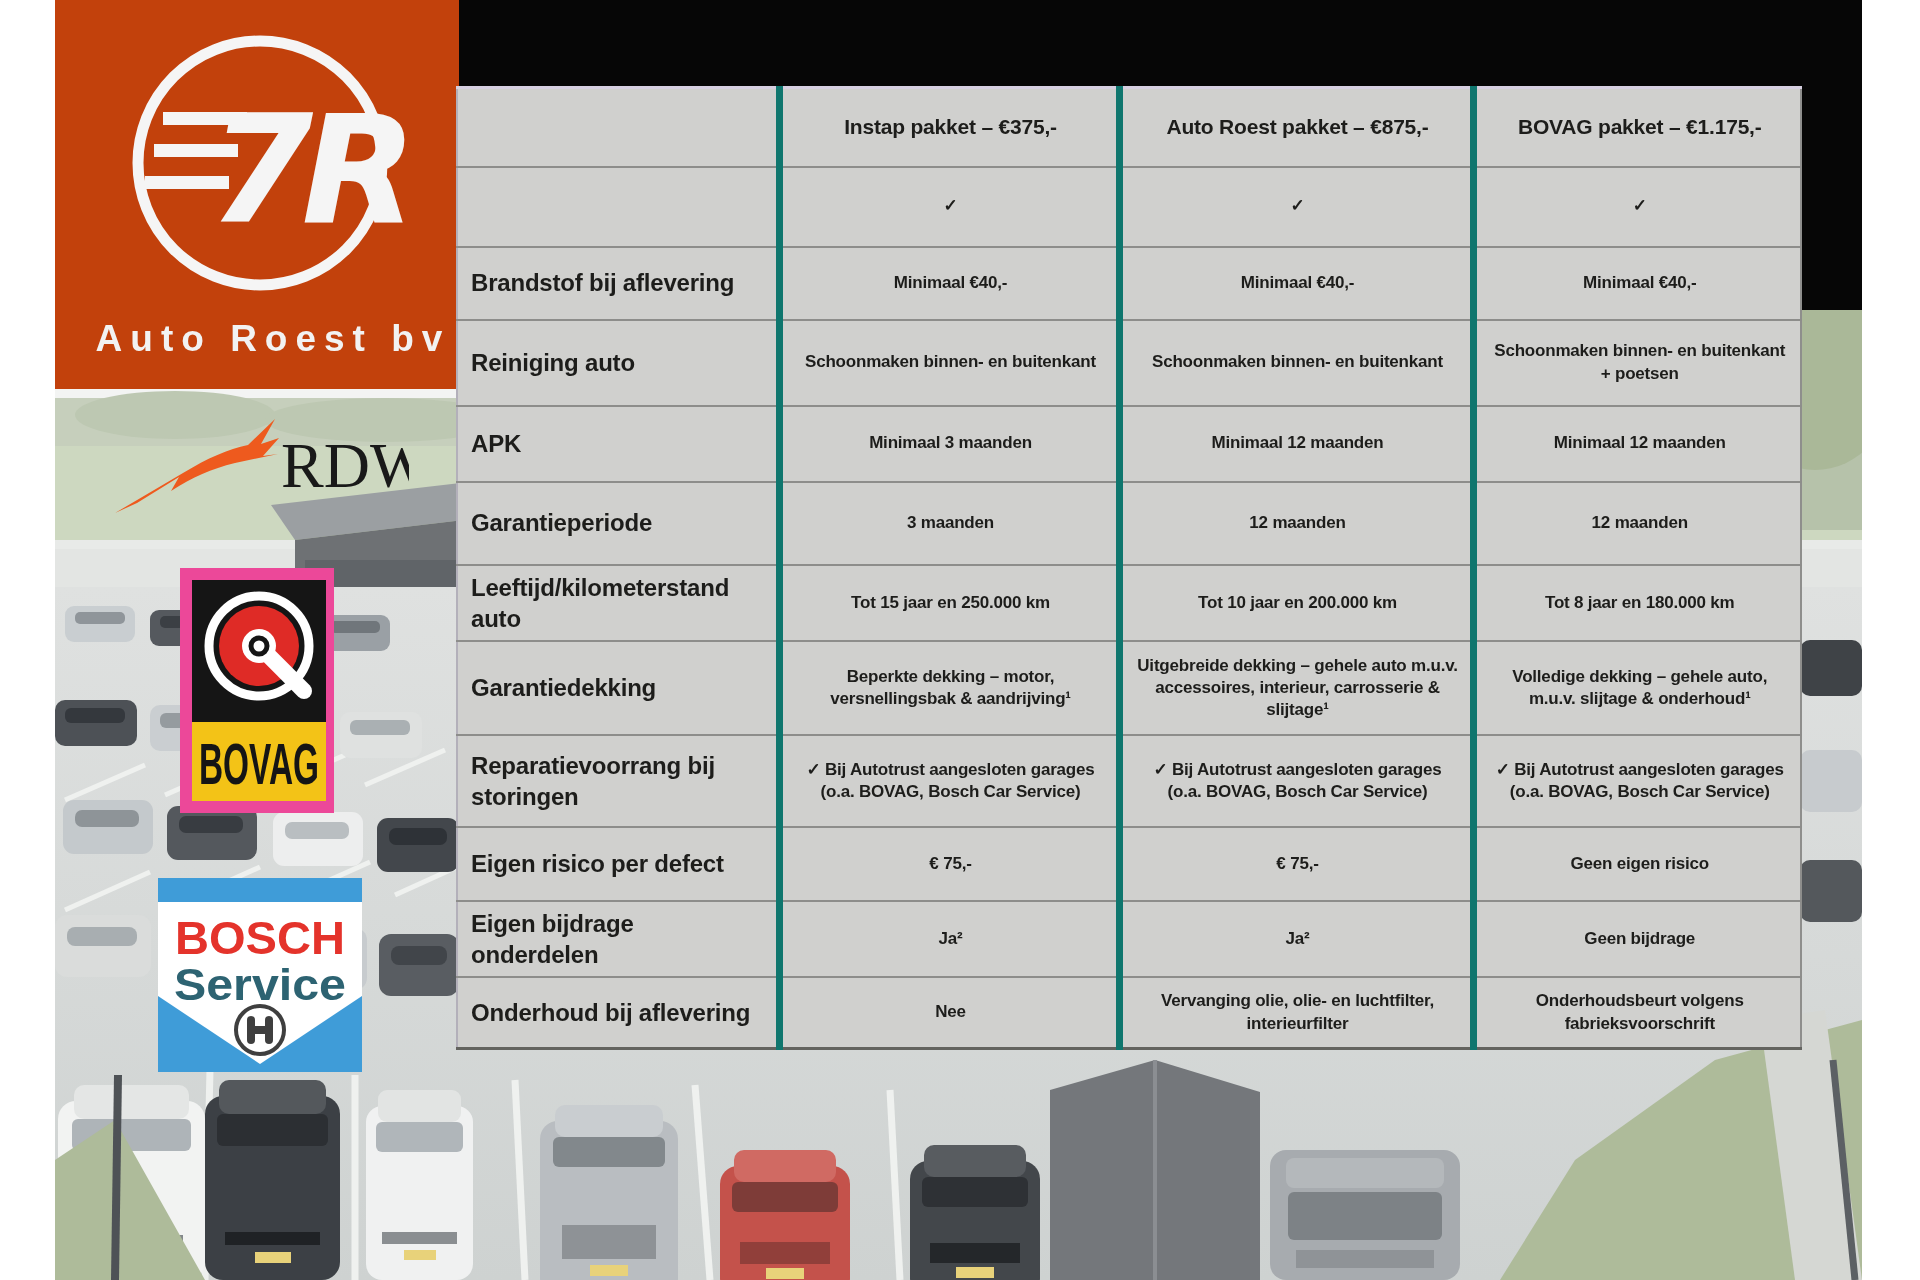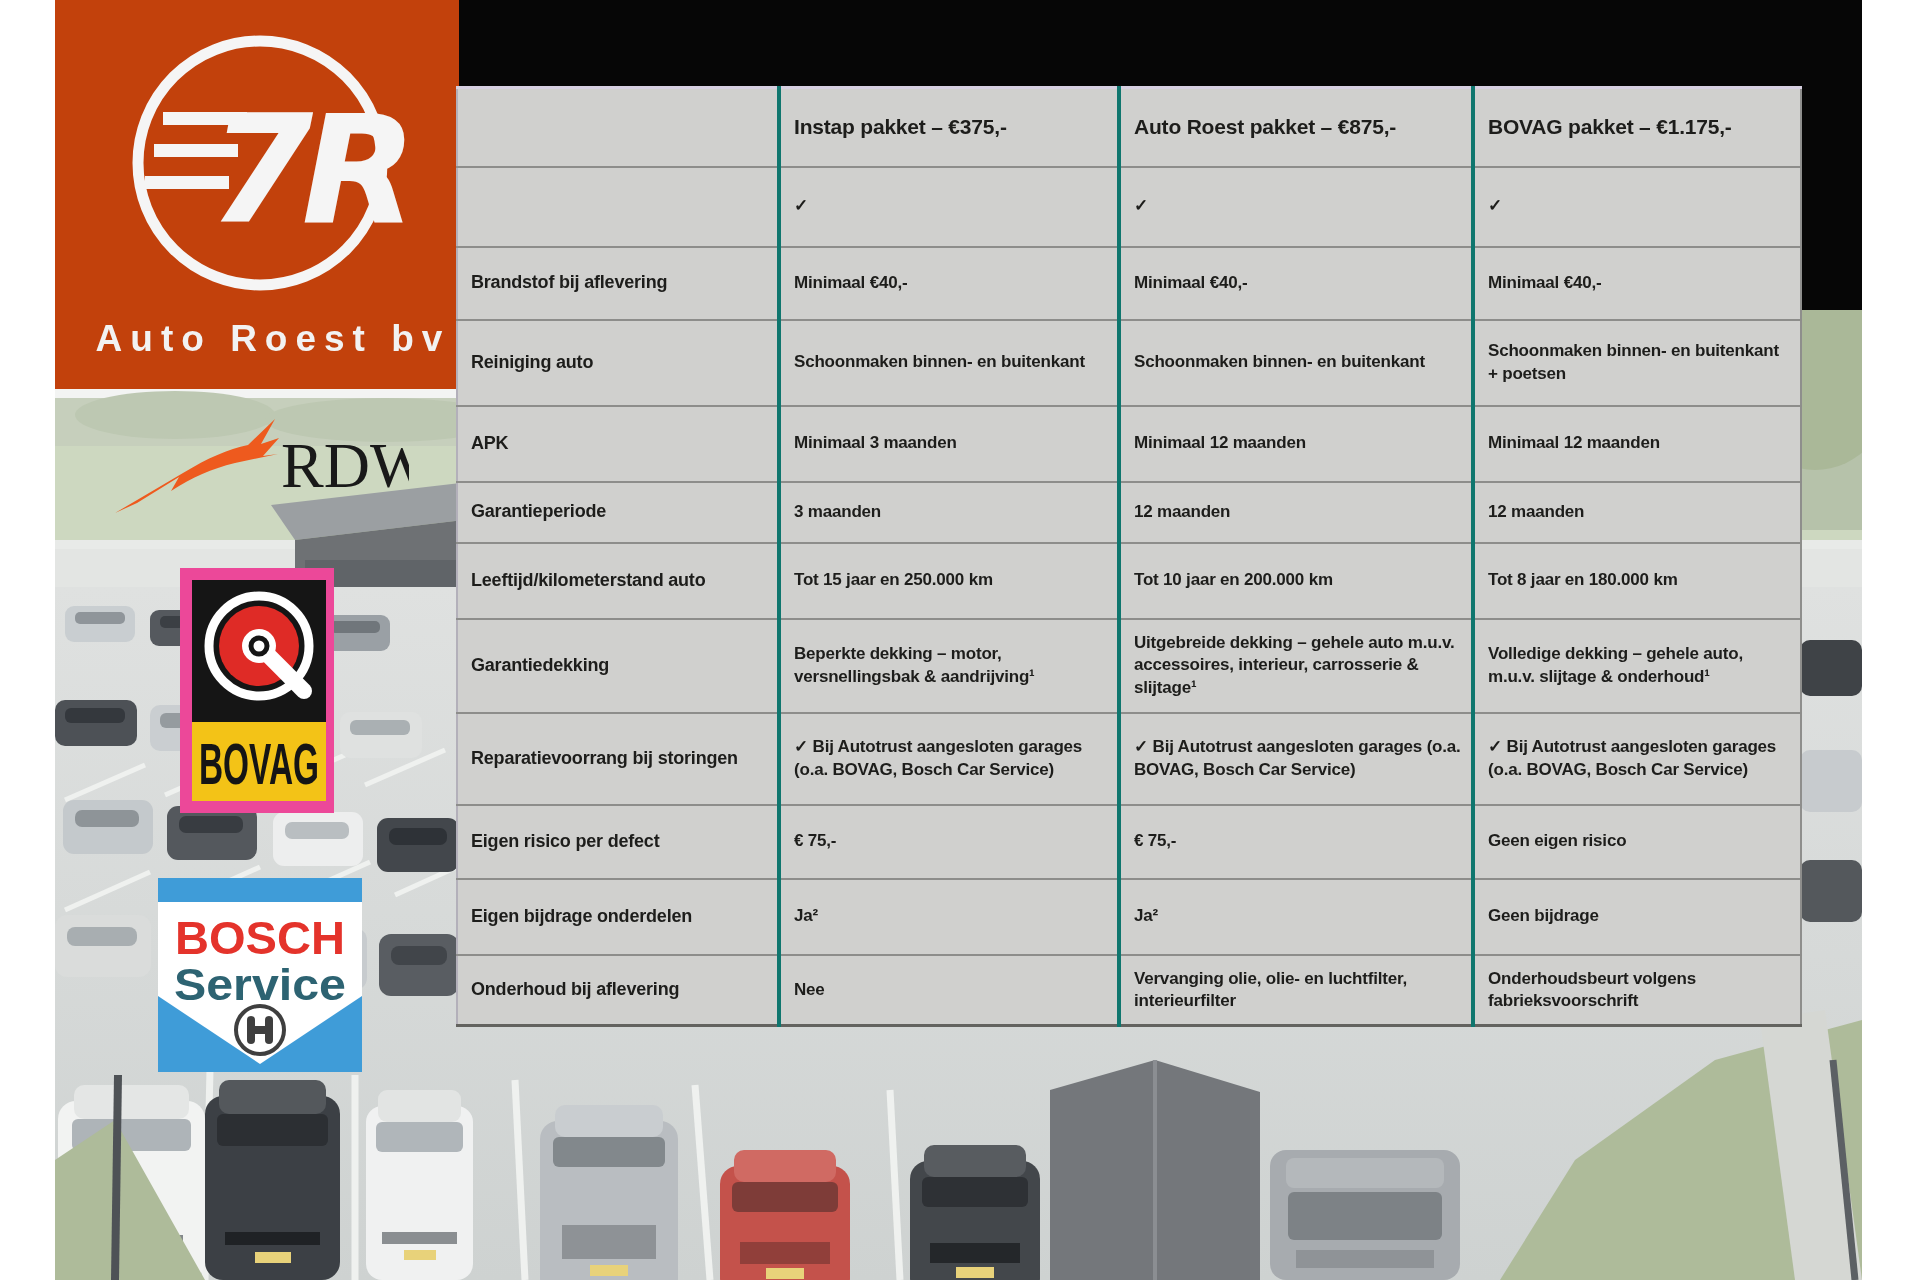--- a/index.html
+++ b/index.html
@@ -17,22 +17,22 @@
 
   
   table.pkg{position:absolute;left:456px;top:86px;width:1344px;table-layout:fixed;
             border-collapse:collapse;background:#d0d0ce;
             border-top:3px solid #d6cfe0;border-left:2px solid #b3b0ba;
             border-right:2px solid #8e8e8c;border-bottom:3px solid #63635f;}
   table.pkg th,table.pkg td{border-bottom:2px solid #8d8d8b;vertical-align:middle;
             color:#1d1d1b;text-align:left;letter-spacing:-0.2px;overflow:hidden;}
   table.pkg th{font-size:21px;font-weight:bold;padding:8px 10px 8px 13px;}
   table.pkg td{font-size:17px;font-weight:bold;line-height:1.3;padding:6px 10px 6px 13px;}
-  table.pkg td.lbl{font-size:18px;margin-top:39px;}
-  table.pkg th.val,table.pkg td.val{border-left:4px solid #0f766e;}
+  table.pkg td.lbl{font-size:24px;margin-top:39px;}
+  table.pkg th.val,table.pkg td.val{border-left:7px solid #0f766e;text-align:center;}
 
   
   .rdw{position:absolute;left:113px;top:413px;width:296px;height:108px;}
   .bovag{position:absolute;left:180px;top:568px;width:154px;height:245px;background:#ec4899;}
   .bovag svg{position:absolute;left:12px;top:12px;}
   .bosch{position:absolute;left:158px;top:878px;width:204px;height:194px;}
 </style>
 </head>
 <body>
 
@@ -261,21 +261,21 @@
         <td class="val">Schoonmaken binnen- en buitenkant</td>
         <td class="val">Schoonmaken binnen- en buitenkant</td>
         <td class="val">Schoonmaken binnen- en buitenkant + poetsen</td>
       </tr>
       <tr style="height:76px">
         <td class="lbl">APK</td>
         <td class="val">Minimaal 3 maanden</td>
         <td class="val">Minimaal 12 maanden</td>
         <td class="val">Minimaal 12 maanden</td>
       </tr>
-      <tr style="height:61px">
+      <tr style="height:83px">
         <td class="lbl">Garantieperiode</td>
         <td class="val">3 maanden</td>
         <td class="val">12 maanden</td>
         <td class="val">12 maanden</td>
       </tr>
       <tr style="height:76px">
         <td class="lbl">Leeftijd/kilometerstand auto</td>
         <td class="val">Tot 15 jaar en 250.000 km</td>
         <td class="val">Tot 10 jaar en 200.000 km</td>
         <td class="val">Tot 8 jaar en 180.000 km</td>

